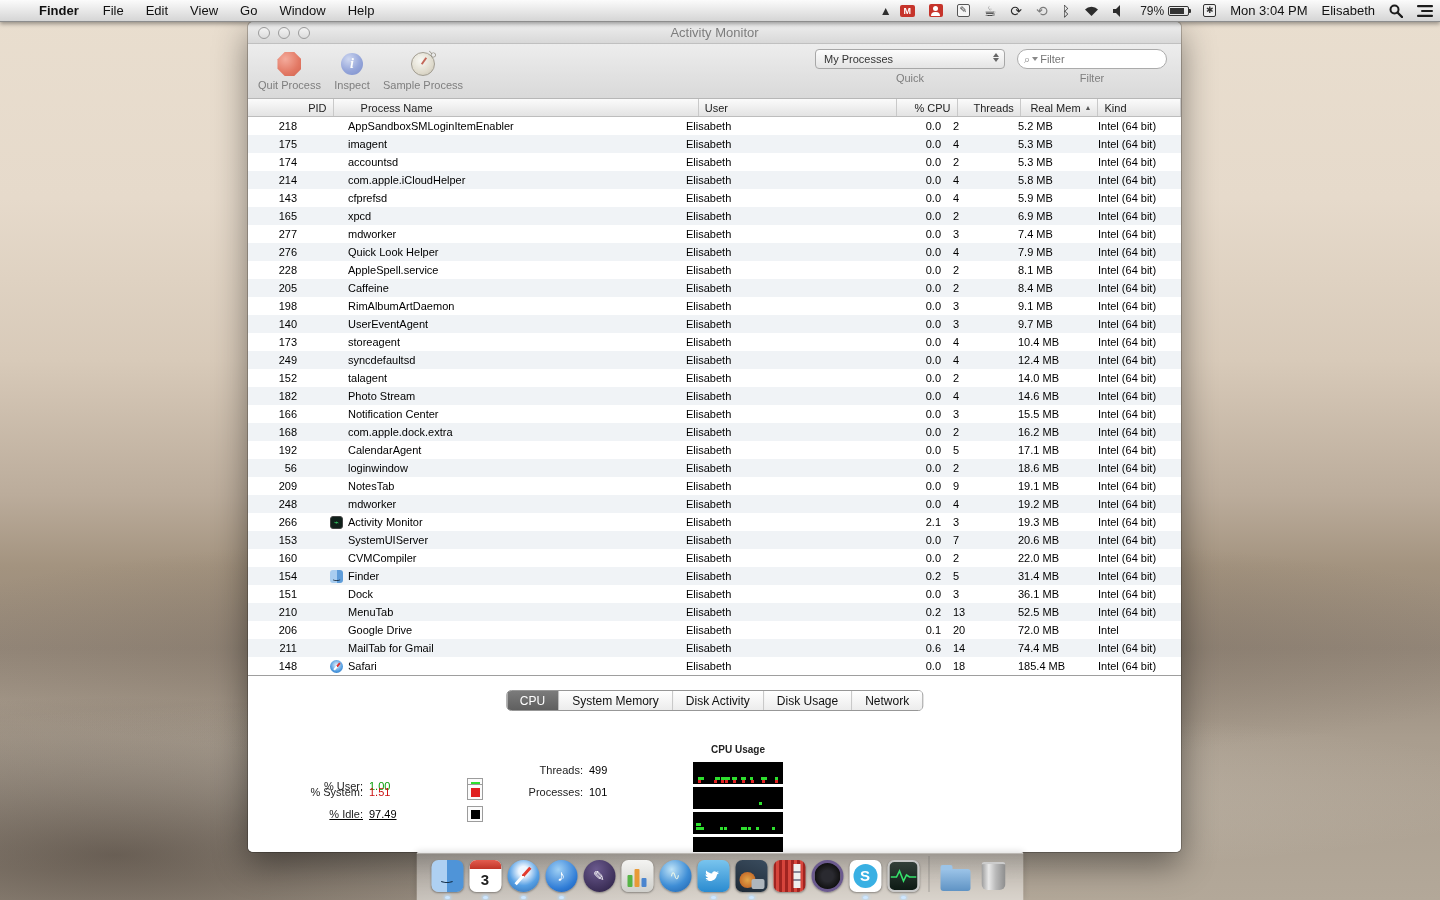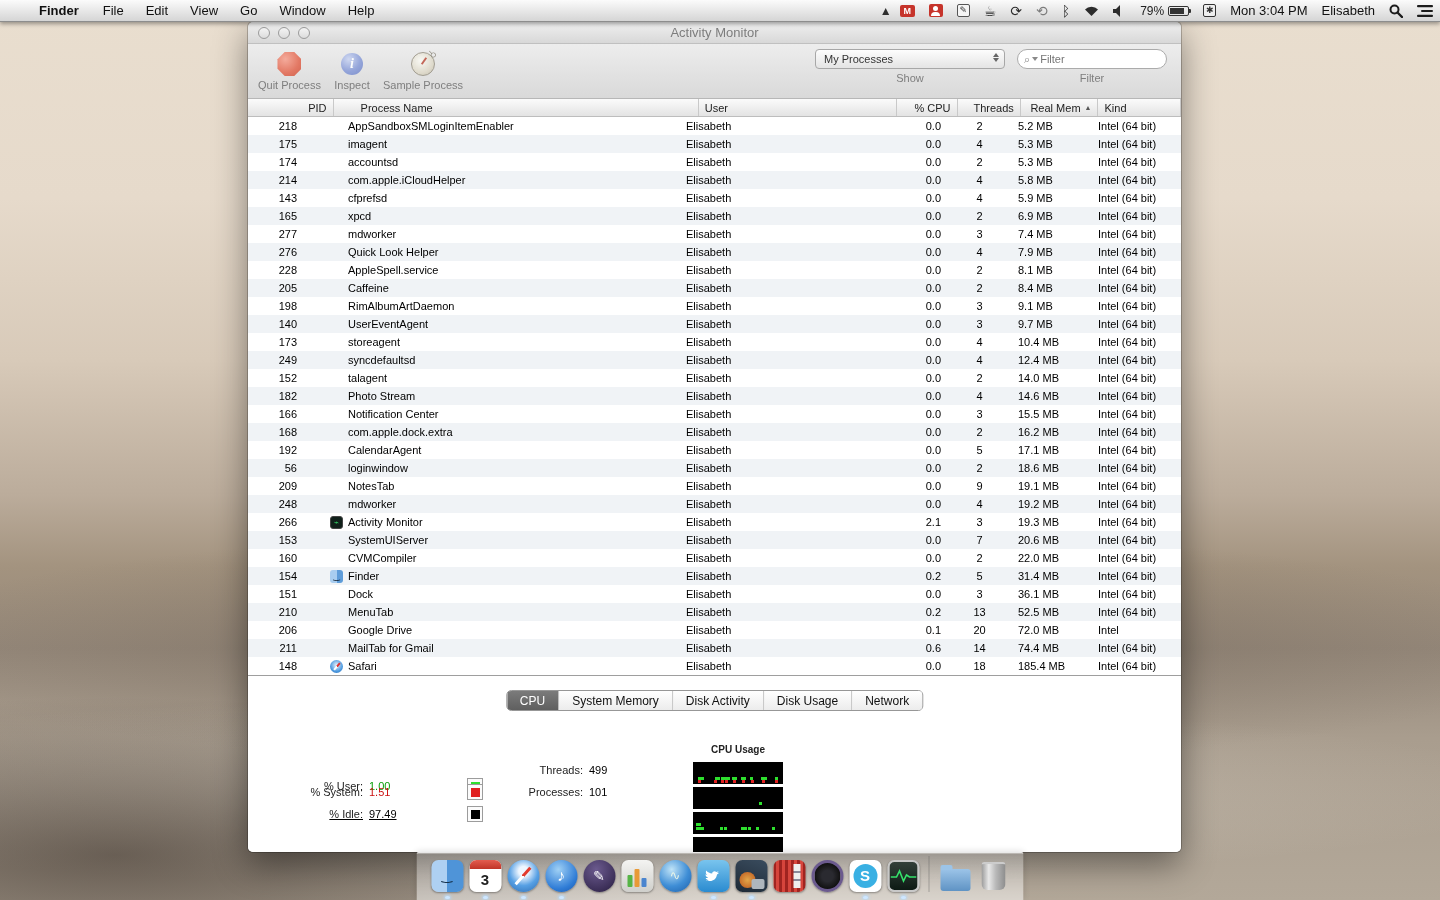--- a/index.html
+++ b/index.html
@@ -109,21 +109,21 @@
   .th.r { justify-content:flex-end; }
   .sort-arrow { font-size:7px; color:#555; margin-left:4px; }
   .tbody { height:558px; background:#fff; font-size:11px; color:#000; overflow:hidden; }
   .prow { height:18px; display:flex; align-items:center; }
   .prow:nth-child(even) { background:#f0f3f6; }
   .cell { padding:0 6px; white-space:nowrap; overflow:hidden; }
   .c-pid   { width:55px;  text-align:right; }
   .c-name  { width:377px; display:flex; align-items:center; padding-left:27px; }
   .c-user  { width:205px; }
   .c-cpu   { width:62px;  text-align:right; }
-  .c-thr   { width:65px;  text-align:center; }
+  .c-thr   { width:65px;  text-align:left; }
   .c-mem   { width:80px;  text-align:left; }
   .c-kind  { width:85px;  }
   .icon-slot { width:18px; display:flex; align-items:center; }
   .picon { width:13px; height:13px; border-radius:3px; display:inline-flex;
     align-items:center; justify-content:center; font-size:8px; }
   .pi-activity-monitor { background:#10201a; color:#35e06a; border:1px solid #444; }
   .pi-finder { background:linear-gradient(90deg,#a8cdf0 50%,#5e9cd9 50%); color:#123;
     font-weight:bold; }
   .pi-safari { border-radius:50%; background:radial-gradient(circle at 50% 40%,#eaf4fd,#4d9ae0 60%,#2f6fb5);
     position:relative; }
@@ -318,21 +318,21 @@
     </div>
     <div class="tb-right">
       <div class="tb-group">
         <div class="dropdown">
           <span>My Processes</span>
           <span class="dd-arrows">
               <i class="up"></i>
               <i class="down"></i>
             </span>
         </div>
-        <span class="tb-sub">Show</span>
+        <span class="tb-sub">Quick</span>
       </div>
       <div class="tb-group">
         <div class="searchfield">
           <span class="mag">⌕</span>
           <span class="dda"></span>
           <input type="text" placeholder="Filter" style="">
         </div>
         <span class="tb-sub">Filter</span>
       </div>
     </div>

